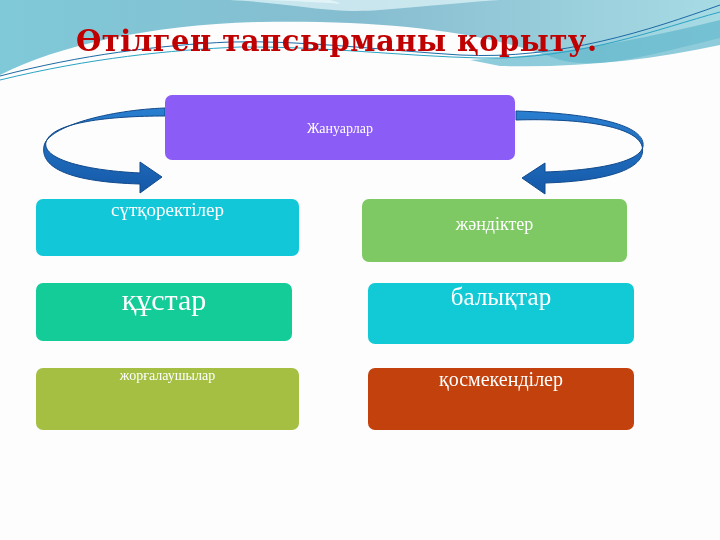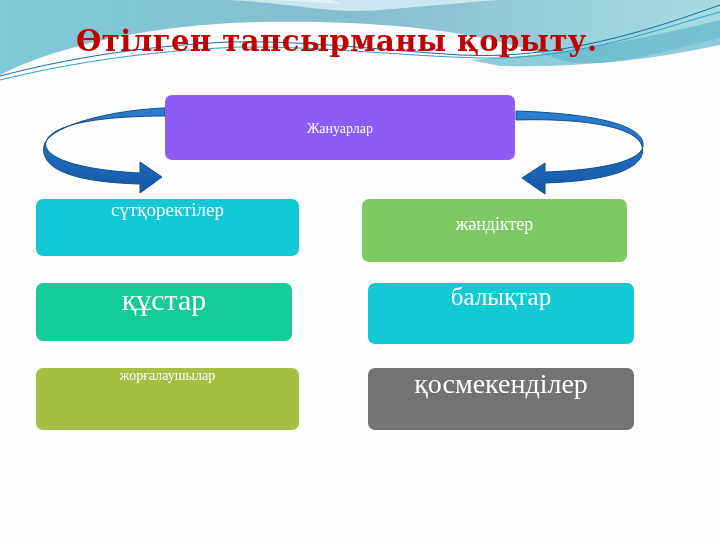--- a/index.html
+++ b/index.html
@@ -22,21 +22,21 @@
     white-space: nowrap;
   }
   .root { left: 165px; top: 95px; width: 350px; height: 49px; background: #8b5cf6; font-size: 14px; align-items: flex-start; padding-top: 16px; }
   .root span { margin-top: 10px; }
   .b1 { left: 36px;  top: 199px; width: 263px; height: 57px; background: #12c8d8; font-size: 19px; }
   .b2 { left: 36px;  top: 283px; width: 256px; height: 58px; background: #14cc98; font-size: 30px; }
   .b3 { left: 36px;  top: 368px; width: 263px; height: 62px; background: #a4bf42; font-size: 14px; }
   .b4 { left: 362px; top: 199px; width: 265px; height: 63px; background: #7ec964; font-size: 18px; align-items: flex-start; }
   .b4 span { margin-top: 15px; }
   .b5 { left: 368px; top: 283px; width: 266px; height: 61px; background: #12cad6; font-size: 25px; }
-  .b6 { left: 368px; top: 368px; width: 266px; height: 62px; background: #737373; font-size: 28px; }
+  .b6 { left: 368px; top: 368px; width: 266px; height: 62px; background: #c2410c; font-size: 20px; }
 </style>
 </head>
 <body>
 
 <svg class="bg-svg" viewBox="0 0 720 540" xmlns="http://www.w3.org/2000/svg">
   <defs>
     <linearGradient id="waveGrad" x1="0" y1="0" x2="1" y2="0">
       <stop offset="0" stop-color="#7fc9d8"></stop>
       <stop offset="0.5" stop-color="#86bdd0"></stop>
       <stop offset="1" stop-color="#a7dbe4"></stop>

